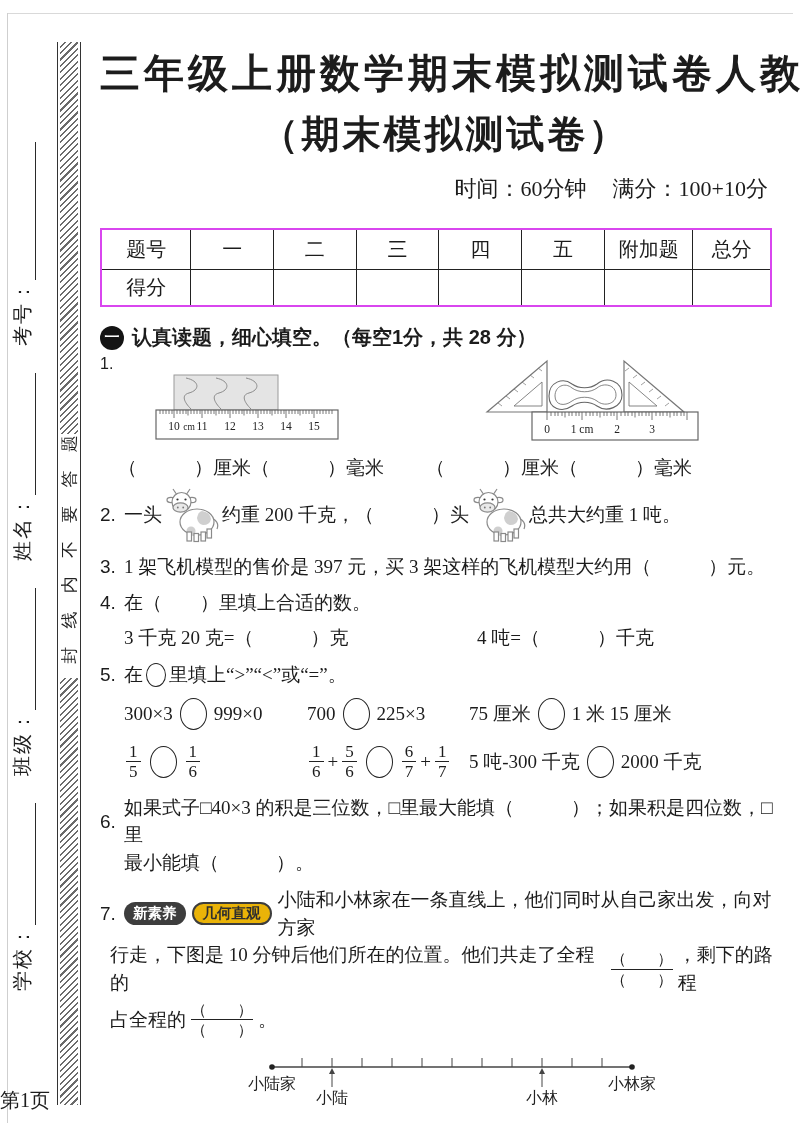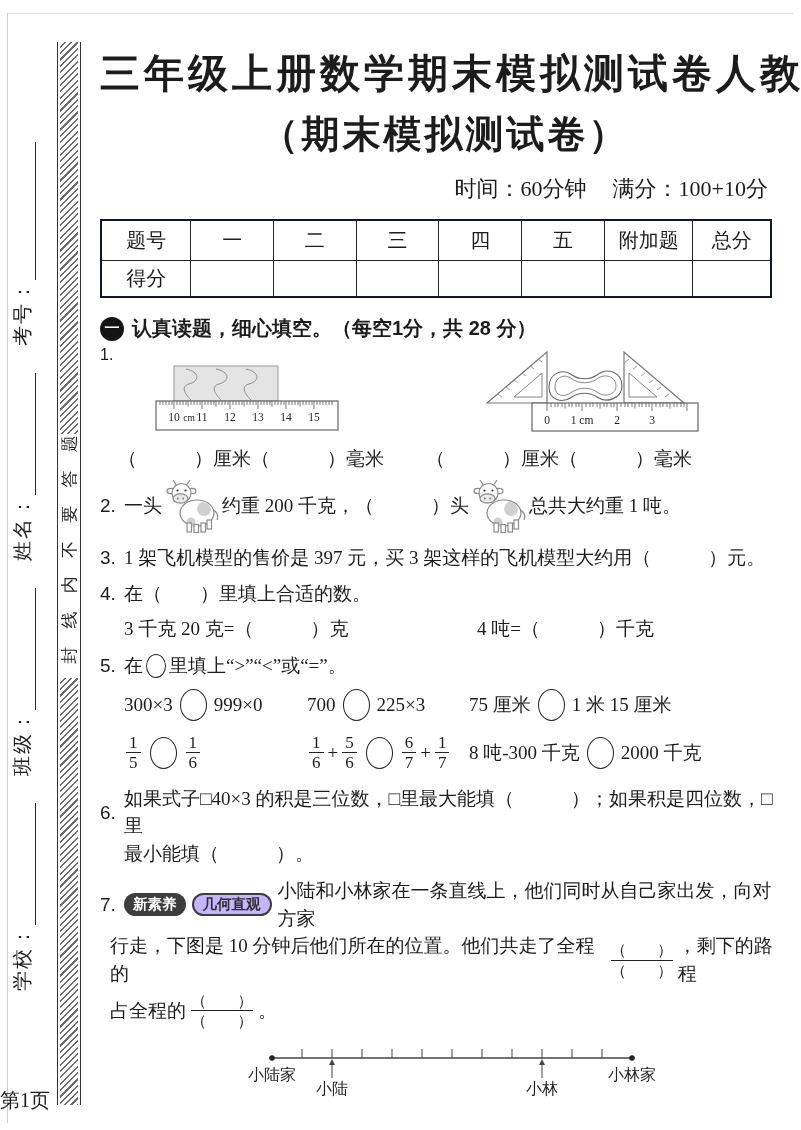--- a/index.html
+++ b/index.html
@@ -32,21 +32,21 @@
     transform:translate(-50%,-50%) rotate(-90deg); text-align:center;
     font-size:17px; letter-spacing:7px; white-space:nowrap; color:#222; }
 
   
   .main { position:absolute; left:100px; top:30px; width:690px; }
   .title { text-align:center; font-size:40px; font-weight:bold; letter-spacing:4px; margin-top:16px; white-space:nowrap; }
   .subtitle { text-align:center; font-size:38px; font-weight:bold; letter-spacing:3px; margin-top:8px; }
   .meta { text-align:right; font-size:22px; margin-top:14px; padding-right:22px; }
   .meta span { margin-left:26px; }
 
-  table.score { border-collapse:collapse; width:672px; margin-top:15px; border:2px solid #0f172a; }
+  table.score { border-collapse:collapse; width:672px; margin-top:24px; border:2px solid #d946ef; }
   table.score td { border:1.2px solid #222; text-align:center; font-size:20px; }
   table.score tr.hrow td { height:40px; }
   table.score tr.srow td { height:37px; }
   table.score td.c0 { width:13.4%; } table.score td.cn { width:12.35%; }
   table.score td.c6 { width:13.2%; } table.score td.c7 { width:11.7%; }
 
   .section-head { display:flex; align-items:center; margin-top:17px;
     font-family:"Liberation Sans","DejaVu Sans",sans-serif; font-weight:bold; font-size:20px; }
   .sec-icon { width:24px; height:24px; border-radius:50%; background:#141414; color:#fff;
     display:inline-flex; align-items:center; justify-content:center; font-size:15px; margin-right:8px; flex:none; }
@@ -82,21 +82,21 @@
     line-height:1.15; margin:0 2px; vertical-align:middle; }
   .frac .d { border-top:1.4px solid #222; padding:0 3px; }
   .frac .n { padding:0 3px; }
   .fr-op { margin:0 2px; }
 
   .q6row { margin-top:12px; }
   .q7row { margin-top:10px; }
   .badge { font-family:"Liberation Sans","DejaVu Sans",sans-serif; font-weight:bold; font-size:14.5px;
     height:23px; display:inline-flex; align-items:center; padding:0 9px; border-radius:12px; margin-right:6px; flex:none; }
   .badge-dark { background:#3d3d3d; color:#fff; }
-  .badge-outline { background:#c4b5fd; color:#2e2e2e; border:2px solid #3d3d3d; }
+  .badge-outline { background:#eab308; color:#2e2e2e; border:2px solid #3d3d3d; }
   .tall { min-height:46px; }
   .bfrac { display:inline-flex; flex-direction:column; align-items:center; font-size:15.5px;
     line-height:1.25; margin:0 5px; }
   .bfrac .bot { border-top:1.4px solid #222; }
 
   .numline-wrap { margin-left:132px; margin-top:2px; }
 
   .footer { position:absolute; left:0; width:653px; bottom:16px; text-align:left; font-size:20px; }
   svg text { font-family:"Liberation Serif","DejaVu Serif",serif; fill:#222; }
 </style>
@@ -458,21 +458,21 @@
             <span class="n">6</span>
             <span class="d">7</span>
           </span>
         <span class="fr-op">+</span>
         <span class="frac">
             <span class="n">1</span>
             <span class="d">7</span>
           </span>
       </span>
       <span class="cmp-c3">
-        <span>8 吨-300 千克</span>
+        <span>5 吨-300 千克</span>
           <span class="circle"></span>
           <span>2000 千克</span>
       </span>
     </div>
 
     <div class="q6row ql">
       <span class="qnum">6.</span>
       <span>如果式子□40×3 的积是三位数，□里最大能填（　　　）；如果积是四位数，□里</span>
     </div>
     <div class="ql indent">

